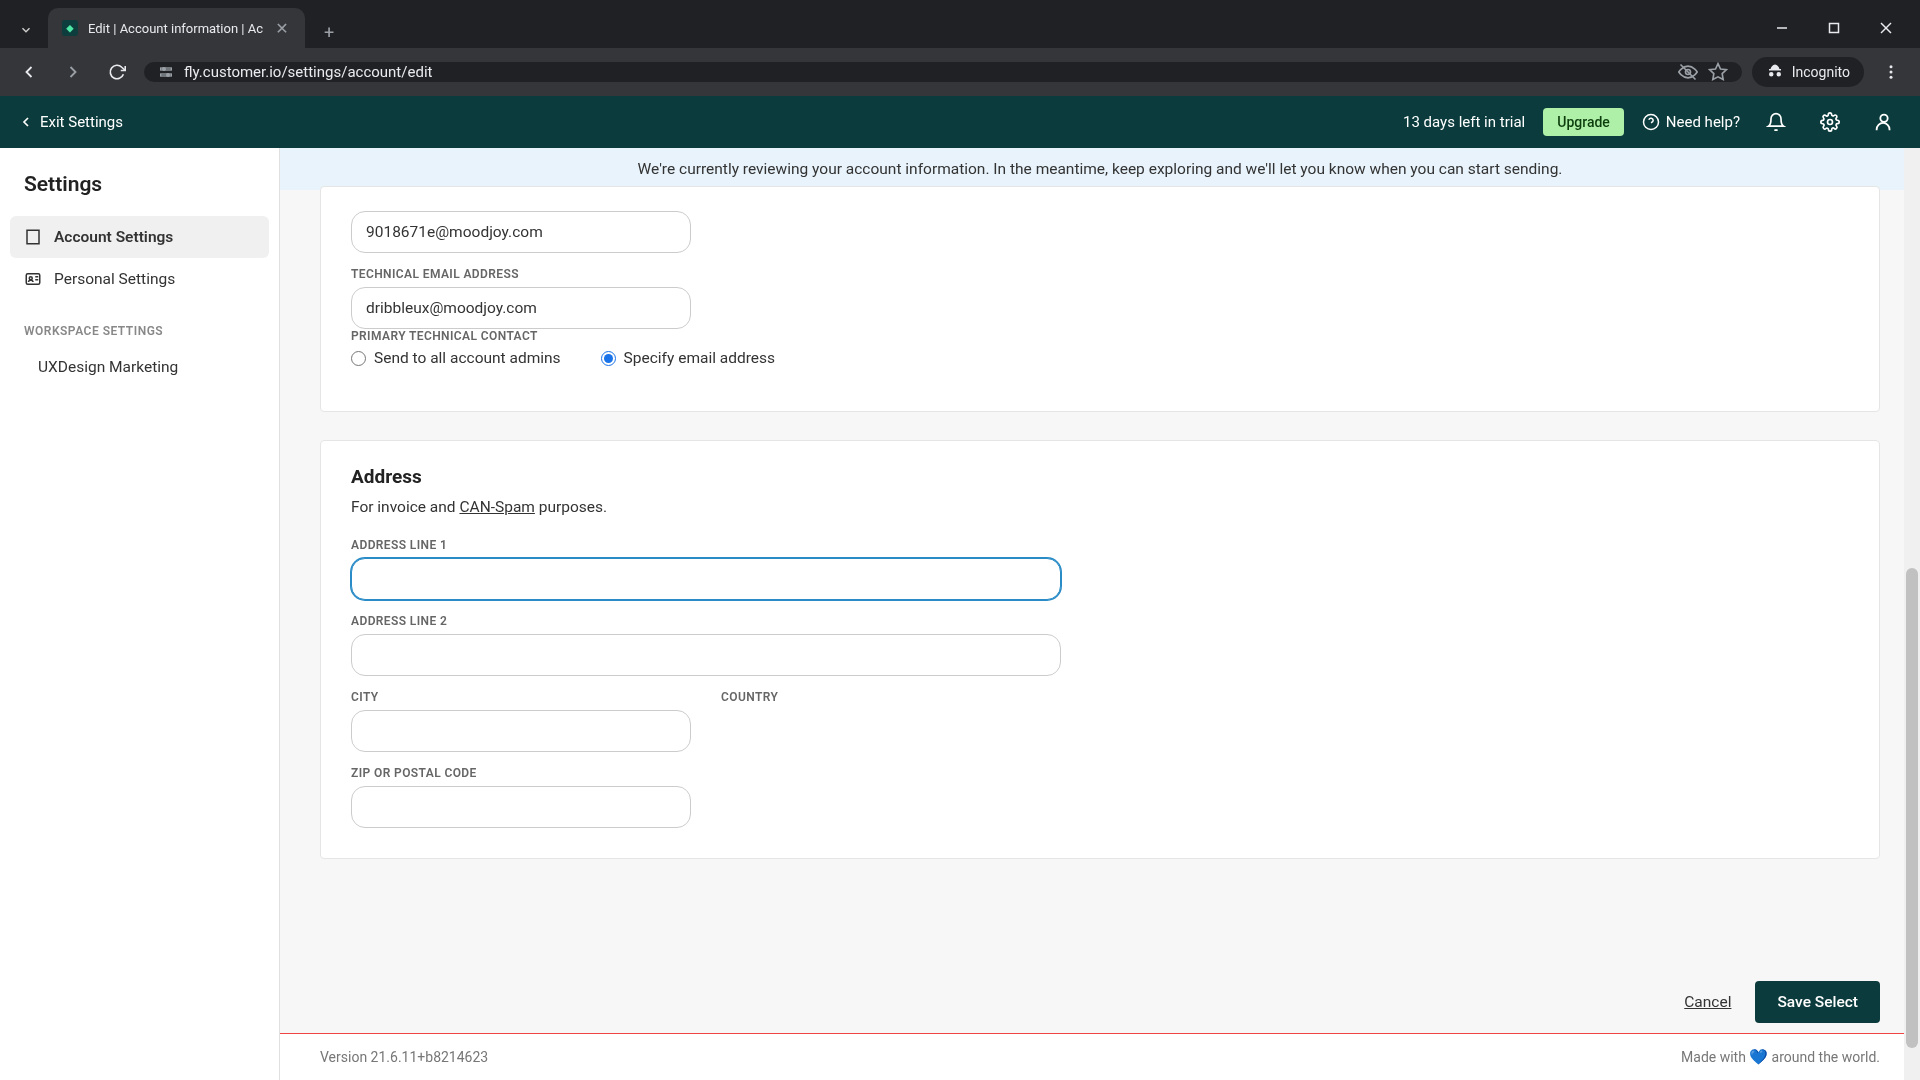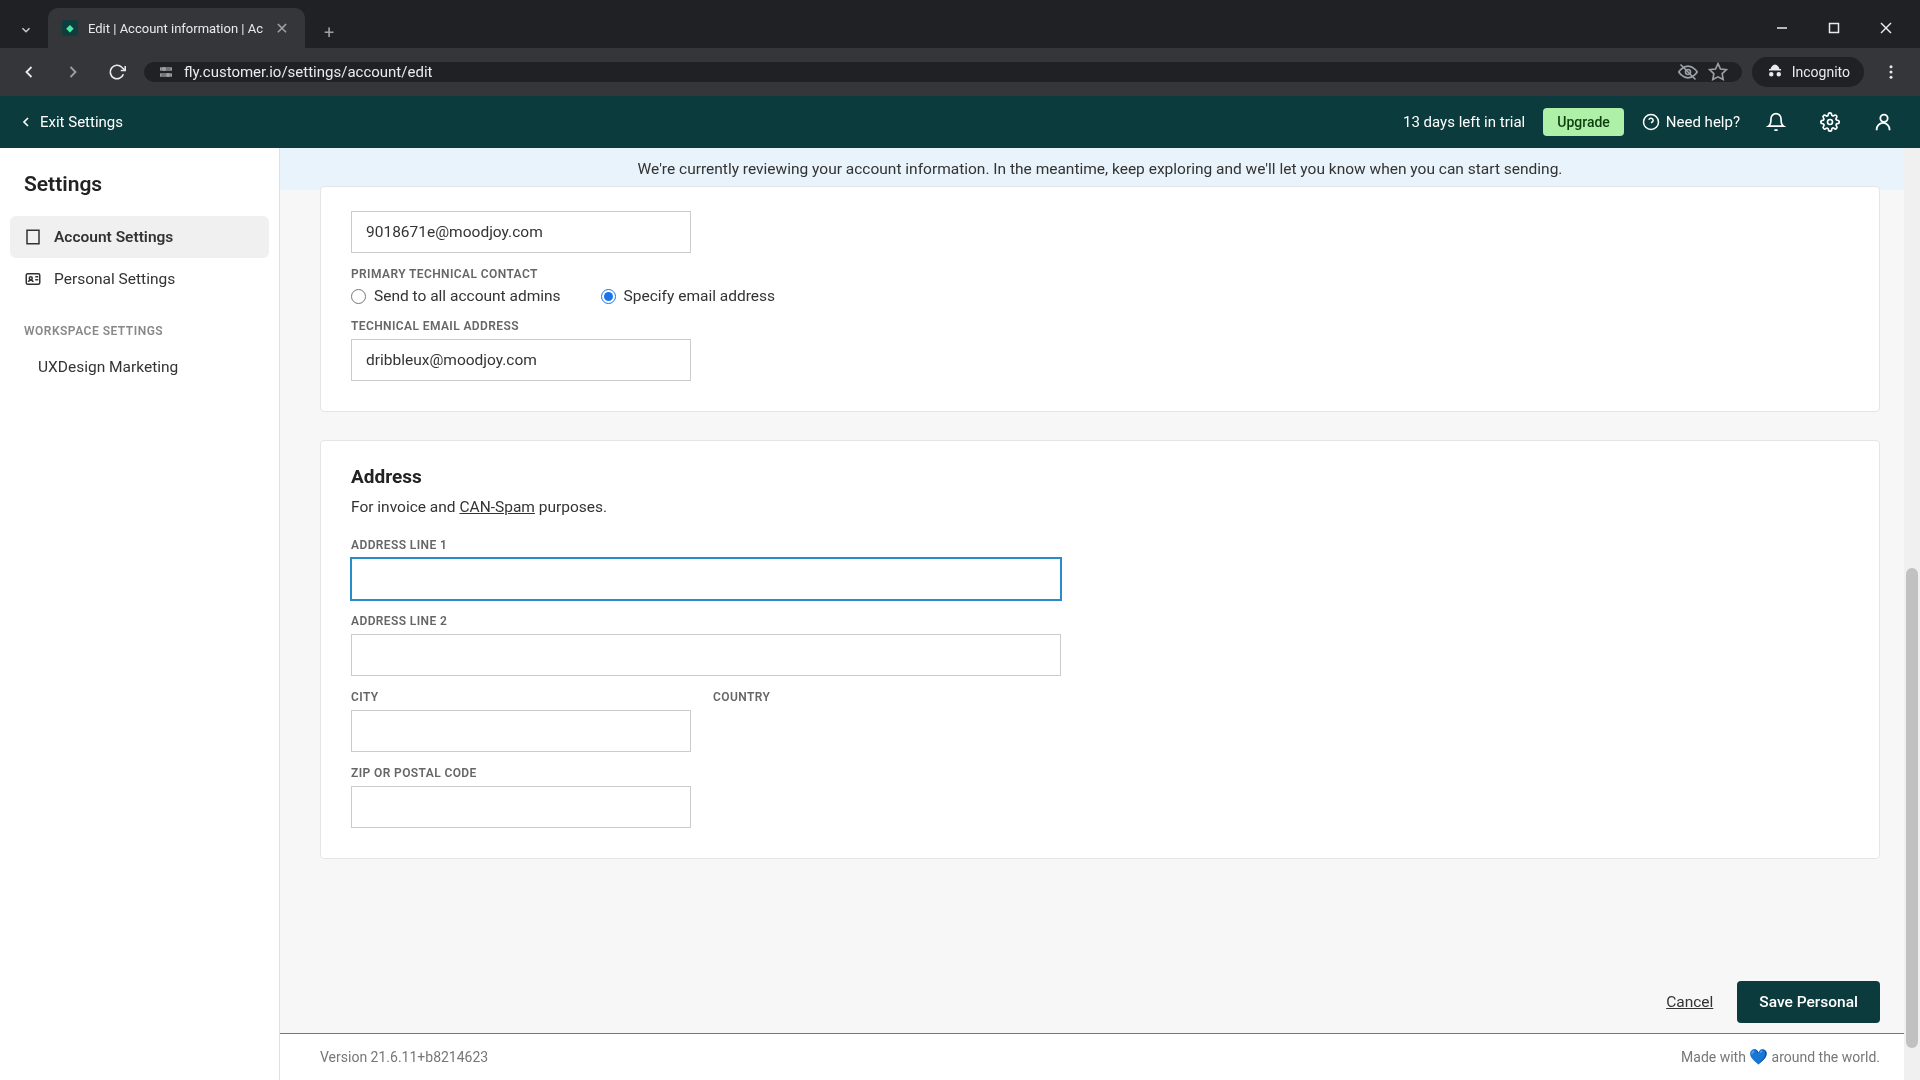--- a/index.html
+++ b/index.html
@@ -46,32 +46,32 @@
 
 .main { flex: 1; overflow-y: auto; background: #f7f7f7; position: relative; display: flex; flex-direction: column; }
 .banner { background: #e8f3fb; color: #333; font-size: 15.5px; text-align: center; padding: 12px; }
 .form-area { padding: 0 40px 0; flex: 1; }
 .card { background: #fff; border: 1px solid #e5e5e5; border-radius: 4px; margin-top: -4px; }
 .card-pad { padding: 24px 30px 30px; }
 .card + .card { margin-top: 28px; }
 
 .field-row { margin-bottom: 14px; }
 .field-label { font-size: 12px; letter-spacing: 0.4px; color: #666; font-weight: 600; text-transform: uppercase; margin-bottom: 6px; display: block; }
-.text-input { width: 340px; height: 42px; padding: 0 14px; border: 1px solid #ccc; border-radius: 0; font-size: 15.5px; color: #333; }
+.text-input { width: 340px; height: 42px; padding: 0 14px; border: 1px solid #ccc; border-radius: 14px; font-size: 15.5px; color: #333; }
 .text-input.wide { width: 710px; }
 .text-input.focused { border-color: #2a8cc7; outline: none; box-shadow: 0 0 0 1px #2a8cc7; }
 .radio-row { display: flex; align-items: center; gap: 40px; margin-top: 6px; }
 .radio-opt { display: flex; align-items: center; gap: 8px; font-size: 15.5px; color: #333; cursor: pointer; }
 .radio-opt input { width: 15px; height: 15px; accent-color: #1a73e8; cursor: pointer; }
 
 .section-title { font-size: 19px; font-weight: 700; color: #222; margin-bottom: 10px; }
 .section-desc { font-size: 15.5px; color: #333; margin-bottom: 22px; }
 .section-desc a { color: #333; text-decoration: underline; }
 
-.inline-fields { display: flex; gap: 22px; }
+.inline-fields { display: flex; gap: 30px; }
 .inline-fields .field-row { flex: 0 0 auto; }
 .select-wrap { position: relative; width: 340px; }
 .select-input { width: 100%; height: 42px; padding: 0 36px 0 14px; border: 1px solid #ccc; border-radius: 4px; font-size: 15.5px; color: #666; background: #fff; text-align: left; cursor: pointer; appearance: none; }
 .select-caret { position: absolute; right: 12px; top: 50%; transform: translateY(-50%); color: #666; pointer-events: none; font-size: 11px; }
 
 .action-bar { display: flex; justify-content: flex-end; align-items: center; gap: 24px; padding: 20px 40px 10px; }
 .cancel-link { font-size: 15.5px; color: #333; text-decoration: underline; cursor: pointer; }
 .save-btn { background: #0b3b3c; color: #fff; border: none; padding: 12px 22px; border-radius: 4px; font-size: 15.5px; font-weight: 500; cursor: pointer; }
 
 .footer { display: flex; justify-content: space-between; align-items: center; padding: 14px 40px; font-size: 14px; color: #777; background: #fff; border-top: 1px solid #ef4444; }
@@ -252,37 +252,37 @@
 
       <div class="main">
         <div class="banner">We're currently reviewing your account information. In the meantime, keep exploring and we'll let you know when you can start sending.</div>
 
         <div class="form-area">
           <div class="card">
             <div class="card-pad">
               <div class="field-row">
                 <input class="text-input" type="text" value="9018671e@moodjoy.com" style="">
               </div>
+              <div class="field-row" style="margin-bottom:0">
+                <span class="field-label">TECHNICAL EMAIL ADDRESS</span>
+                <input class="text-input" type="text" value="dribbleux@moodjoy.com" style="">
+              </div>
               <div class="field-row">
                 <span class="field-label">PRIMARY TECHNICAL CONTACT</span>
                 <div class="radio-row">
                   <label class="radio-opt">
                     <input type="radio" name="techc" style="">
                     <span>Send to all account admins</span>
                   </label>
                   <label class="radio-opt">
                     <input type="radio" name="techc" checked="" style="">
                     <span>Specify email address</span>
                   </label>
                 </div>
               </div>
-              <div class="field-row" style="margin-bottom:0">
-                <span class="field-label">TECHNICAL EMAIL ADDRESS</span>
-                <input class="text-input" type="text" value="dribbleux@moodjoy.com" style="">
-              </div>
             </div>
           </div>
 
           <div class="card">
             <div class="card-pad">
               <div class="section-title">Address</div>
               <div class="section-desc">
                 <span>For invoice and </span><a href="#">CAN-Spam</a><span> purposes.</span>
               </div>
 
@@ -306,21 +306,21 @@
               <div class="field-row" style="margin-bottom:0">
                 <span class="field-label">ZIP OR POSTAL CODE</span>
                 <input class="text-input" type="text" value="" style="">
               </div>
             </div>
           </div>
         </div>
 
         <div class="action-bar">
           <a class="cancel-link">Cancel</a>
-          <button class="save-btn">Save Personal</button>
+          <button class="save-btn">Save Select</button>
         </div>
 
         <div class="footer">
           <span>Version 21.6.11+b8214623</span>
           <span>
             <span>Made with </span><span class="heart">💙</span><span> around the world.</span>
           </span>
         </div>
 
         <div class="scroll-track">

